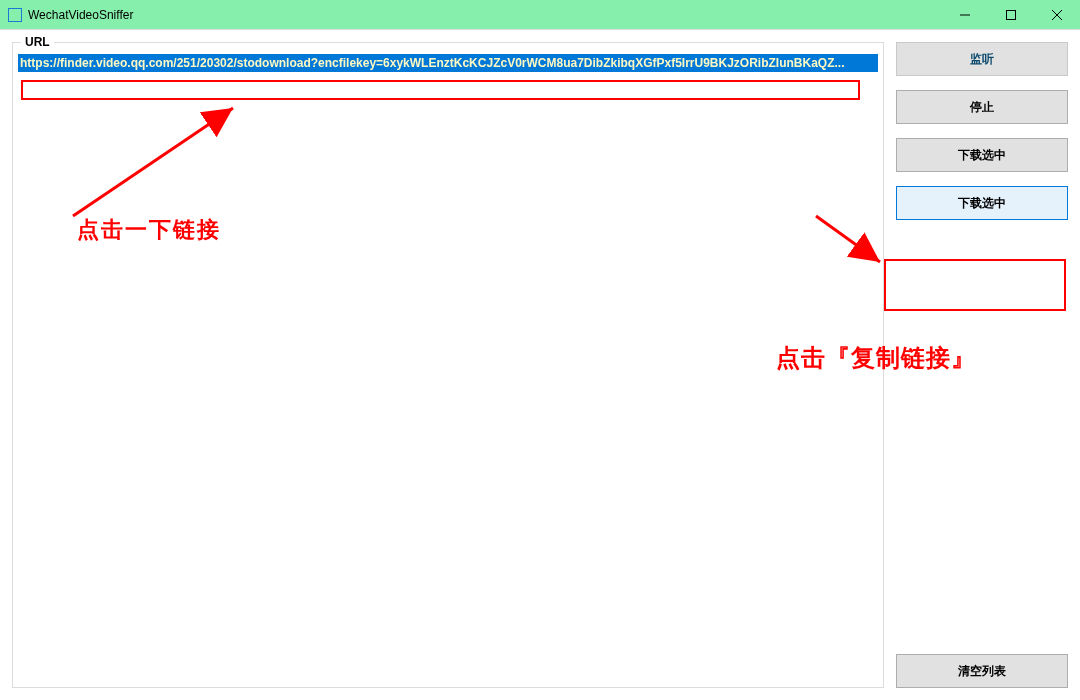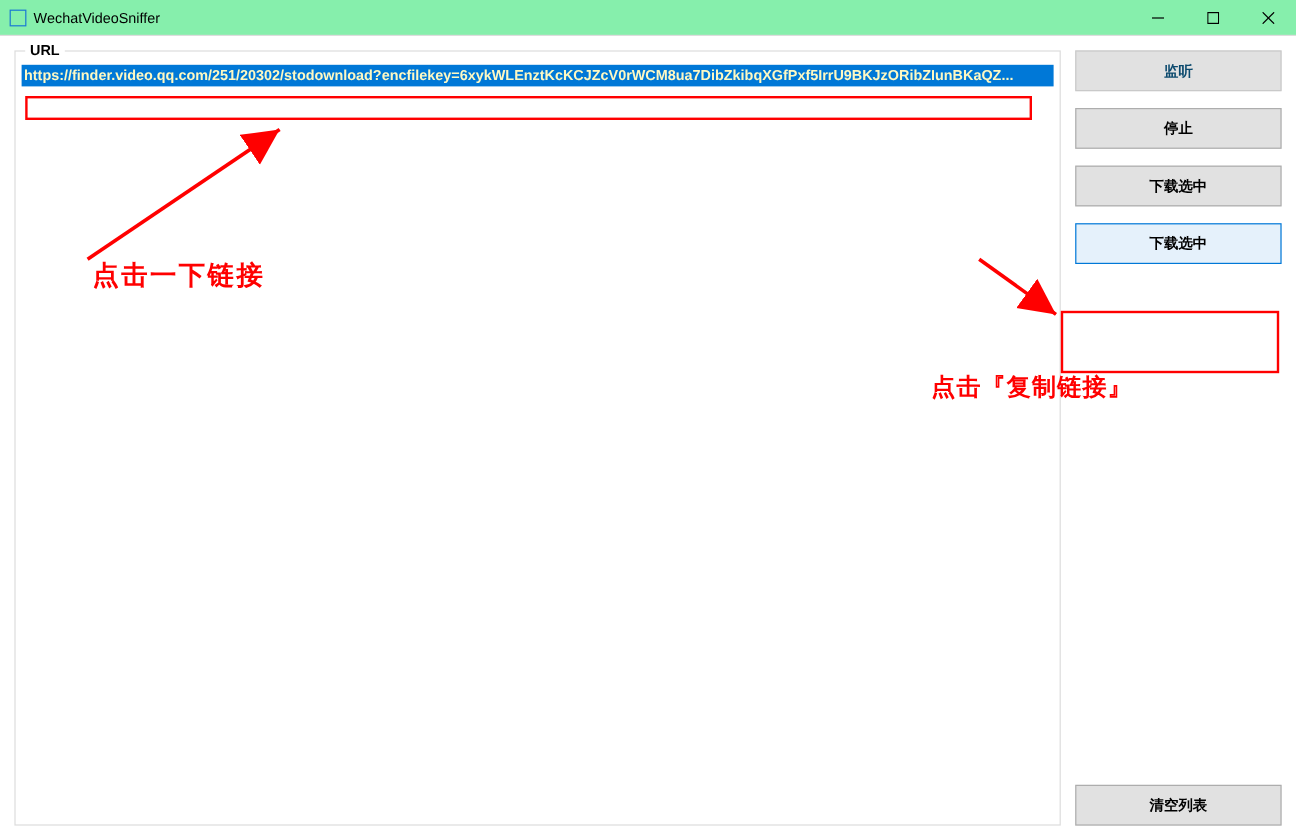--- a/index.html
+++ b/index.html
@@ -123,22 +123,22 @@
     pointer-events: none;
     color: #ff0000;
     font-weight: 700;
   }
   .anno-text1 {
     left: 77px; top: 215px;
     font-size: 22px;
     letter-spacing: 2px;
   }
   .anno-text2 {
-    left: 776px; top: 309px;
-    font-size: 20px;
+    left: 776px; top: 342px;
+    font-size: 24px;
     letter-spacing: 1px;
   }
   .anno-box-url {
     left: 21px; top: 80px;
     width: 839px; height: 20px;
     border: 2px solid #ff0000;
   }
   .anno-box-copy {
     left: 884px; top: 259px;
     width: 182px; height: 52px;

